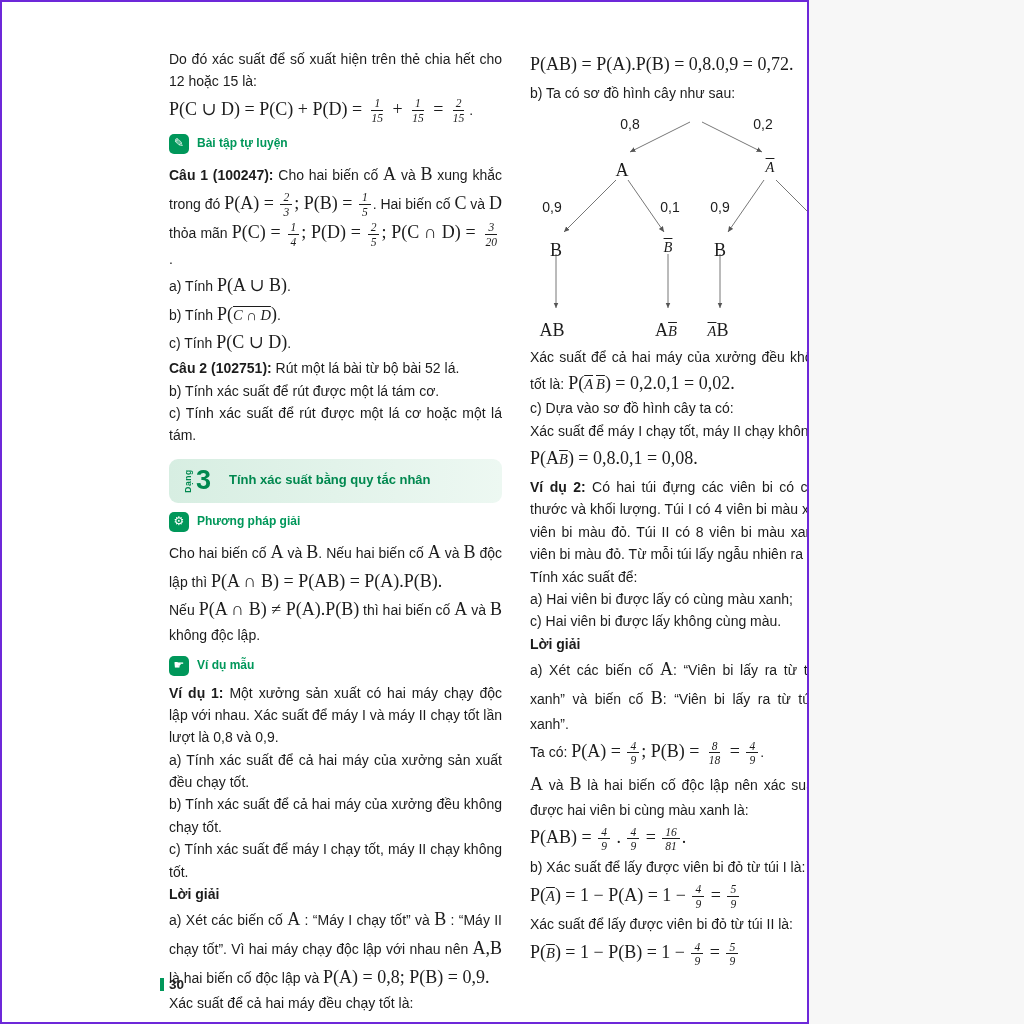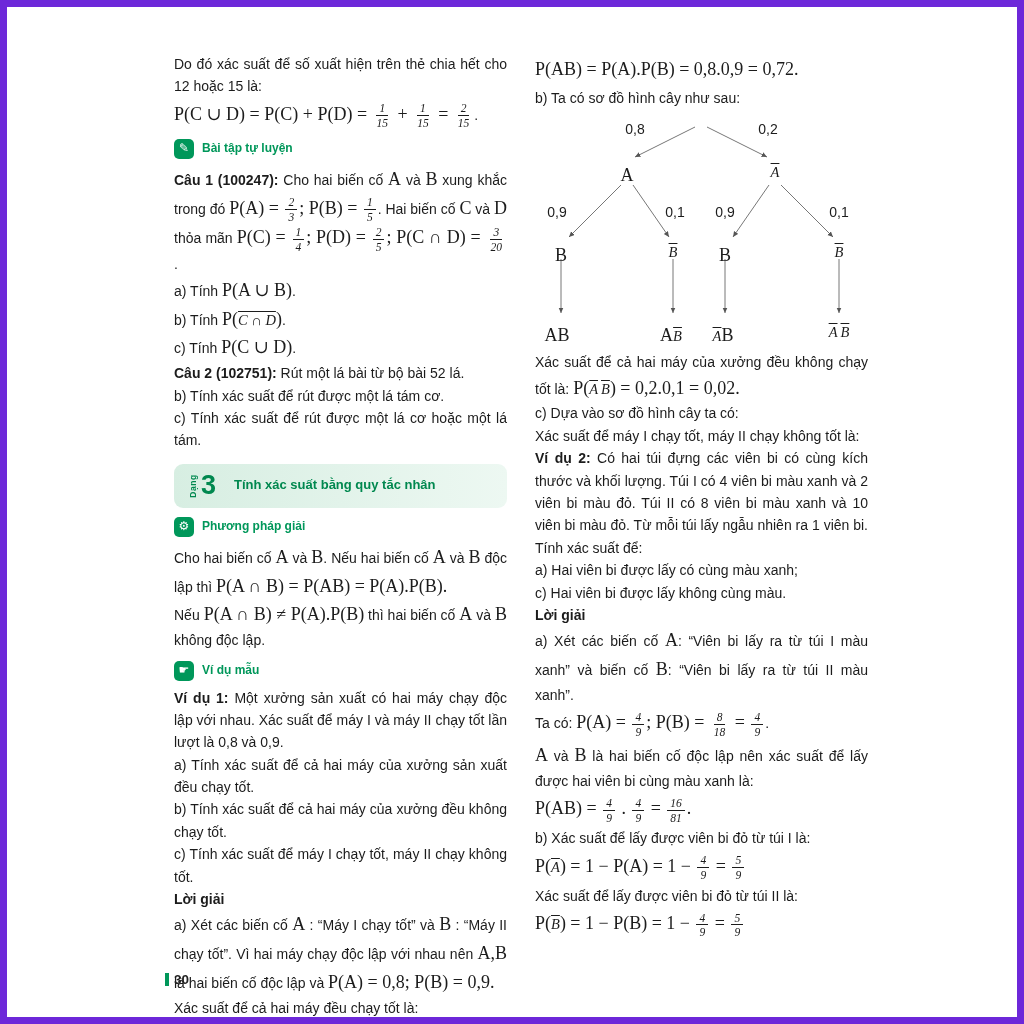--- a/index.html
+++ b/index.html
@@ -1,19 +1,19 @@
 <!DOCTYPE html>
 <html><head>
 <meta charset="utf-8">
 <style>
   * { margin:0; padding:0; box-sizing:border-box; }
   html,body { background:#f7f7f7; }
   .page {
-    position:relative; width:1024px; height:1024px; background:#ffffff;
-    border:7px solid #6d28d9; overflow:hidden;
+    position:relative; width:809px; height:1024px; background:#ffffff;
+    border:2px solid #6d28d9; overflow:hidden;
     font-family:"Liberation Sans","DejaVu Sans",sans-serif; color:#1c1c1c;
   }
   .col { position:absolute; top:46px; width:333px; font-size:14px; line-height:1.6; text-align:justify; }
   #col-left  { left:167px; }
   #col-right { left:528px; }
   .para { margin:0; }
   .mathline { margin:2px 0 3px; text-align:left; }
   .bold { font-weight:700; }
   .seg-b { font-weight:700; }
   .seg-m { font-family:"Liberation Serif","DejaVu Serif",serif; font-size:18px; }
@@ -152,20 +152,21 @@
       <div class="tnode" style="left:304px;top:126px"><span class="seg-o">B</span></div>
       <div class="tnode" style="left:22px;top:206px"><span class="seg-m">AB</span></div>
       <div class="tnode" style="left:136px;top:206px"><span class="seg-m">A</span><span class="seg-o">B</span></div>
       <div class="tnode" style="left:188px;top:206px"><span class="seg-o">A</span><span class="seg-m">B</span></div>
       <div class="tnode" style="left:304px;top:206px"><span class="seg-o">A</span><span class="seg-o">B</span></div>
     </div>
 
     <p class="para"><span class="seg-t">Xác suất để cả hai máy của xưởng đều không chạy tốt là: </span><span class="seg-m">P(</span><span class="seg-o">A</span><span class="seg-o">B</span><span class="seg-m">) = 0,2.0,1 = 0,02.</span></p>
     <p class="para"><span class="seg-t">c) Dựa vào sơ đồ hình cây ta có:</span></p>
     <p class="para"><span class="seg-t">Xác suất để máy I chạy tốt, máy II chạy không tốt là:</span></p>
+    <p class="para mathline"><span class="seg-m">P(A</span><span class="seg-o">B</span><span class="seg-m">) = 0,8.0,1 = 0,08.</span></p>
 
     <p class="para"><span class="seg-b">Ví dụ 2:</span><span class="seg-t"> Có hai túi đựng các viên bi có cùng kích thước và khối lượng. Túi I có 4 viên bi màu xanh và 2 viên bi màu đỏ. Túi II có 8 viên bi màu xanh và 10 viên bi màu đỏ. Từ mỗi túi lấy ngẫu nhiên ra 1 viên bi. Tính xác suất để:</span></p>
     <p class="para"><span class="seg-t">a) Hai viên bi được lấy có cùng màu xanh;</span></p>
     <p class="para"><span class="seg-t">c) Hai viên bi được lấy không cùng màu.</span></p>
     <p class="para bold">Lời giải</p>
     <p class="para"><span class="seg-t">a) Xét các biến cố </span><span class="seg-m">A</span><span class="seg-t">: “Viên bi lấy ra từ túi I màu xanh” và biến cố </span><span class="seg-m">B</span><span class="seg-t">: “Viên bi lấy ra từ túi II màu xanh”.</span></p>
     <p class="para mathline"><span class="seg-t">Ta có: </span><span class="seg-m">P(A) = </span><span class="frac">
           <span class="fn">4</span>
           <span class="fd">9</span>
         </span><span class="seg-m">; P(B) = </span><span class="frac">

